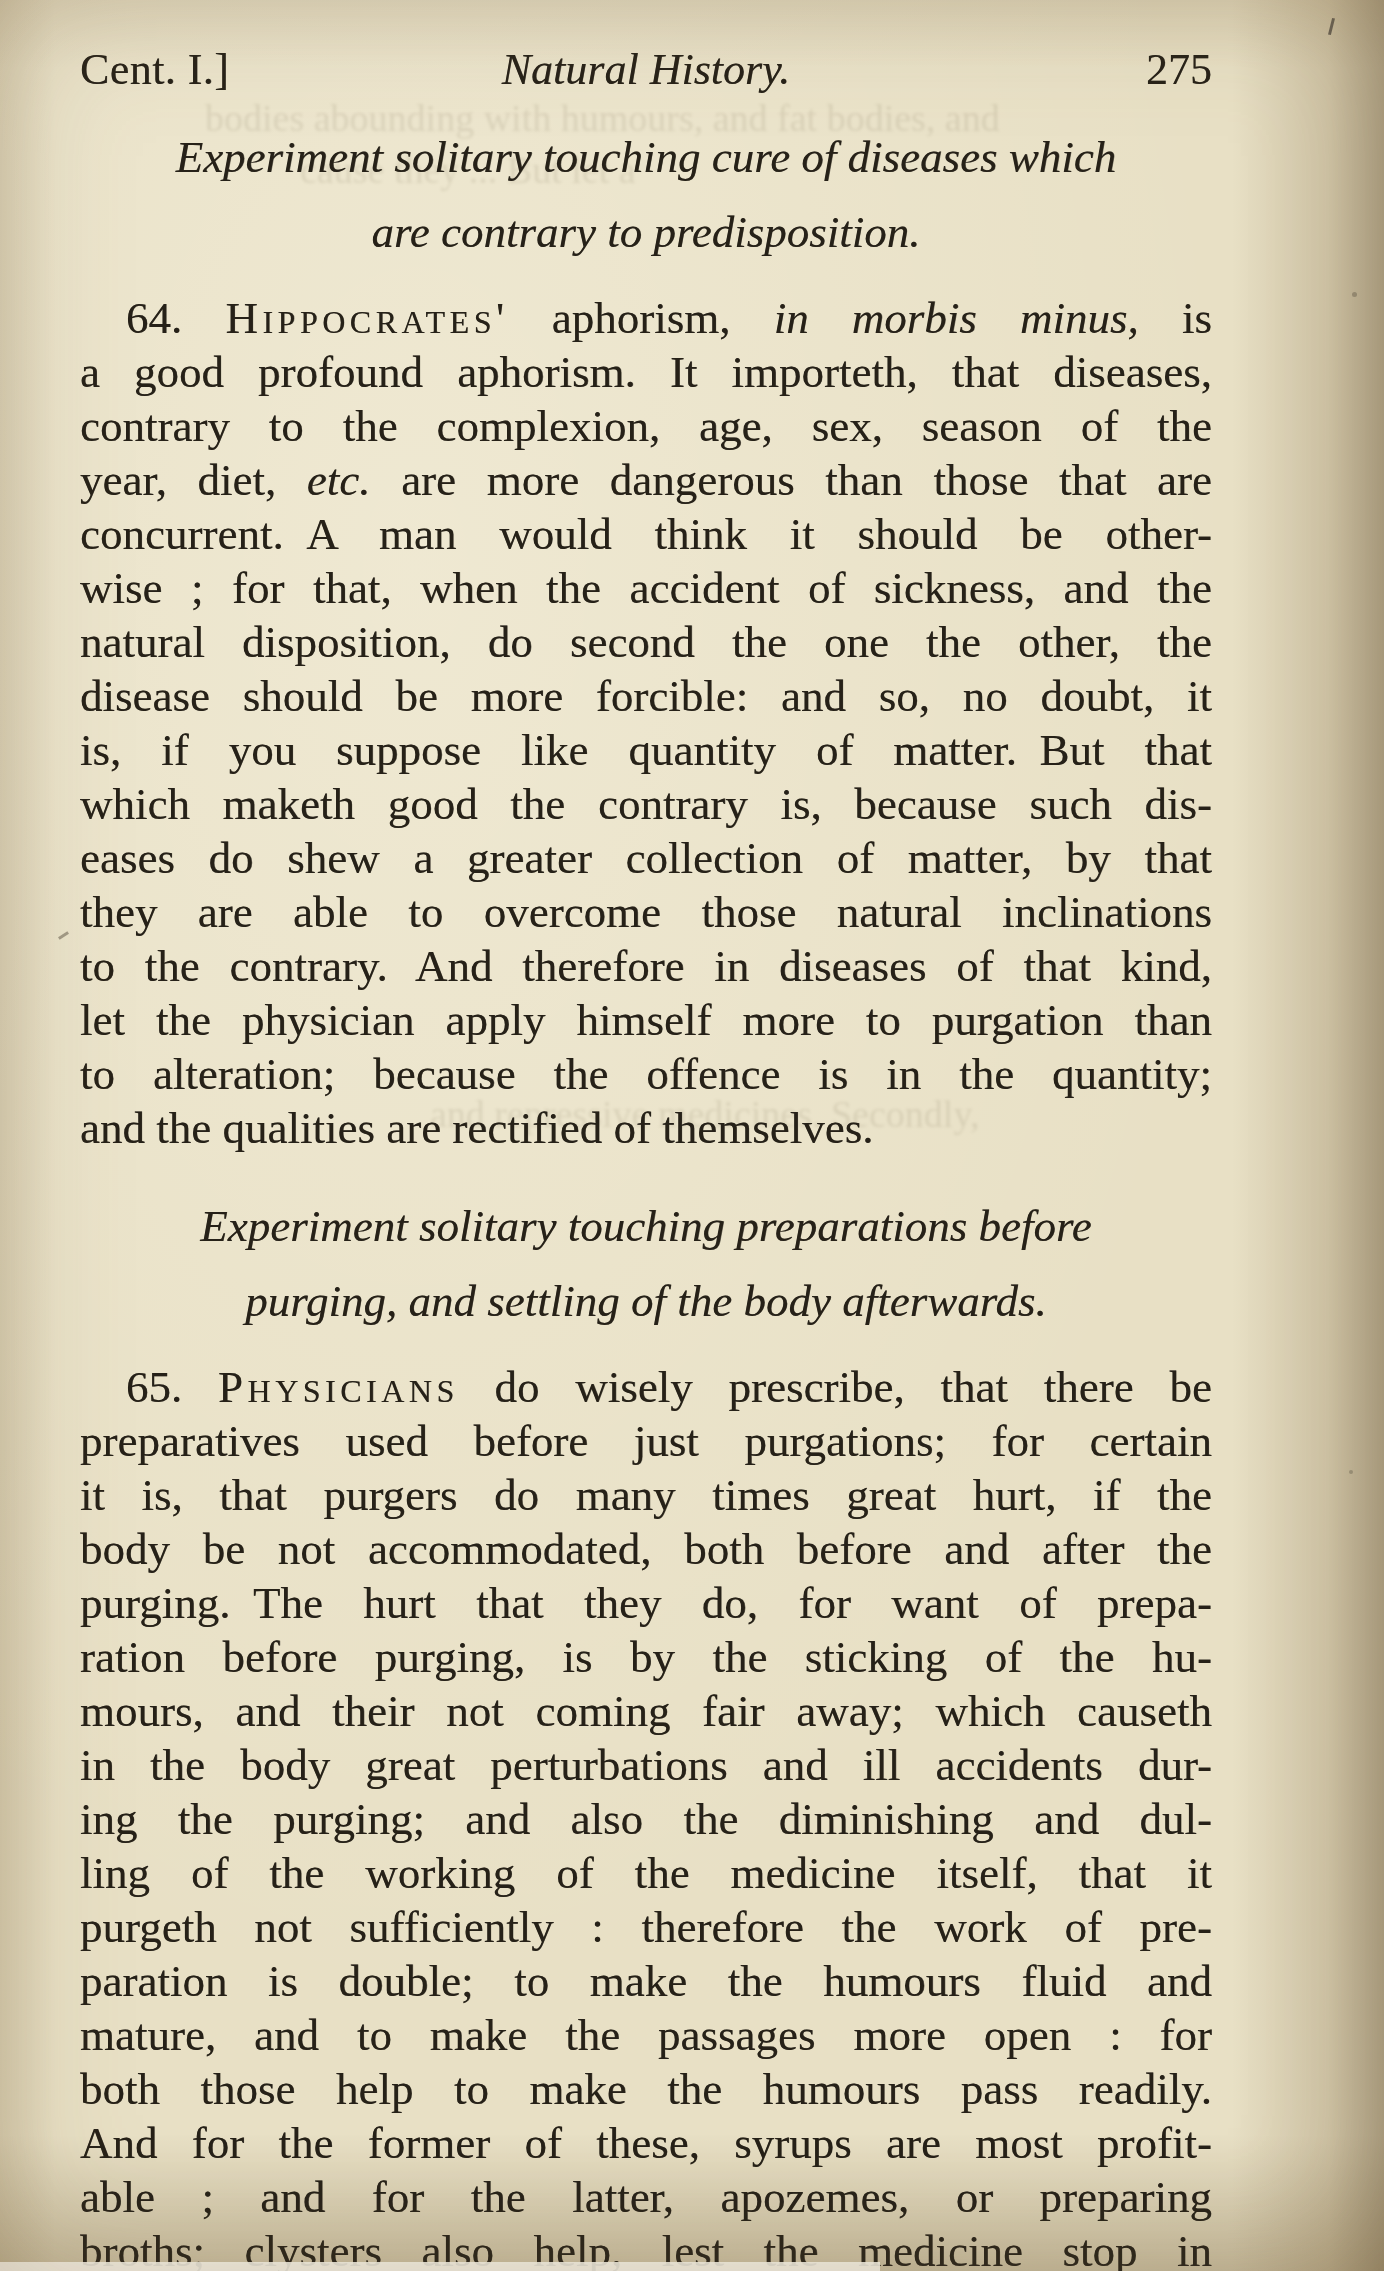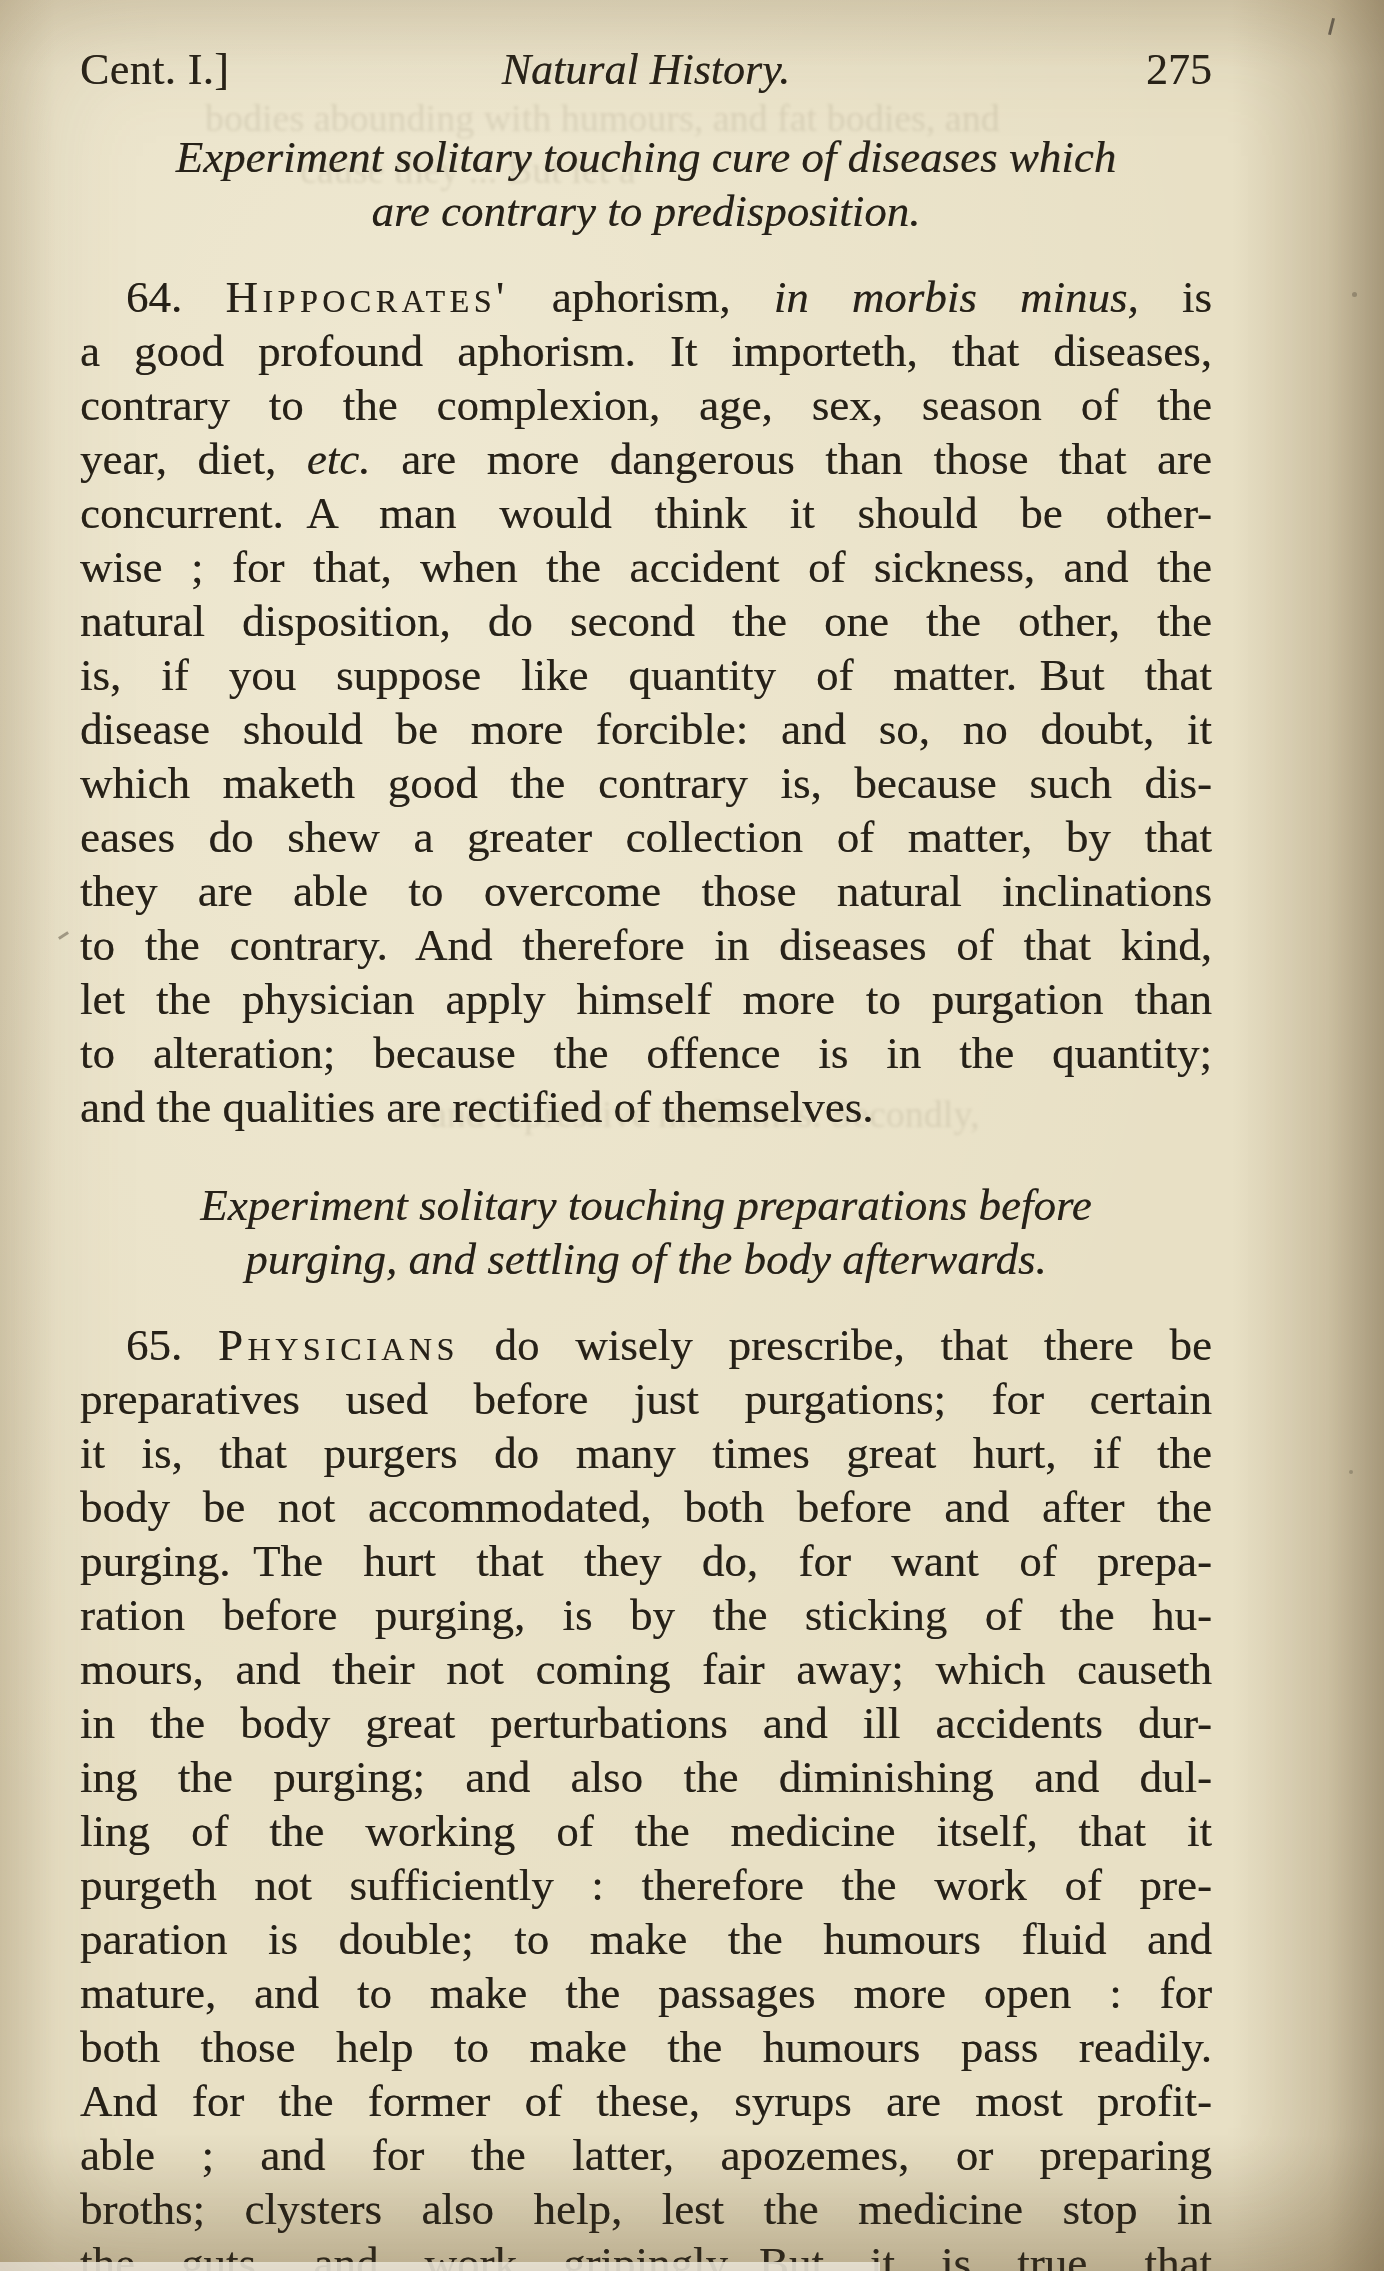--- a/index.html
+++ b/index.html
@@ -49,21 +49,21 @@
     font-size: 45px;
     line-height: 54px;
     text-shadow: 0.3px 0.3px 0.5px rgba(30,25,18,0.55);
   }
 
   .heading {
     font-style: italic;
     text-align: center;
     margin: 8px 0 12px 0;
   }
-  .heading .line { text-align: center; text-align-last: center; }
+  .heading .line { text-align: center; text-align-last: center; margin-top: 21px; }
 
   .paragraph { margin: 0; }
   .paragraph + .heading { margin-top: 44px; }
 
   .line { text-align: justify; text-align-last: justify; }
   .line.lastfree { text-align-last: left; }
   .line.first { text-indent: 46px; margin-top: 32px; }
 
   .sc { font-variant: small-caps; letter-spacing: 0.10em; }
   .it { font-style: italic; }
@@ -119,22 +119,22 @@
           <div class="line">are contrary to predisposition.</div>
         </div>
         <div class="paragraph">
           <div class="line first"><span>64. </span><span class="sc">Hippocrates'</span><span> aphorism, </span><span class="it">in morbis minus,</span><span> is</span></div>
           <div class="line"><span>a good profound aphorism. It importeth, that diseases,</span></div>
           <div class="line"><span>contrary to the complexion, age, sex, season of the</span></div>
           <div class="line"><span>year, diet, </span><span class="it">etc.</span><span> are more dangerous than those that are</span></div>
           <div class="line"><span>concurrent. A man would think it should be other-</span></div>
           <div class="line"><span>wise ; for that, when the accident of sickness, and the</span></div>
           <div class="line"><span>natural disposition, do second the one the other, the</span></div>
+          <div class="line"><span>disease should be more forcible: and so, no doubt, it</span></div>
           <div class="line"><span>is, if you suppose like quantity of matter. But that</span></div>
-          <div class="line"><span>disease should be more forcible: and so, no doubt, it</span></div>
           <div class="line"><span>which maketh good the contrary is, because such dis-</span></div>
           <div class="line"><span>eases do shew a greater collection of matter, by that</span></div>
           <div class="line"><span>they are able to overcome those natural inclinations</span></div>
           <div class="line"><span>to the contrary. And therefore in diseases of that kind,</span></div>
           <div class="line"><span>let the physician apply himself more to purgation than</span></div>
           <div class="line"><span>to alteration; because the offence is in the quantity;</span></div>
           <div class="line lastfree"><span>and the qualities are rectified of themselves.</span></div>
         </div>
         <div class="heading">
           <div class="line">Experiment solitary touching preparations before</div>

